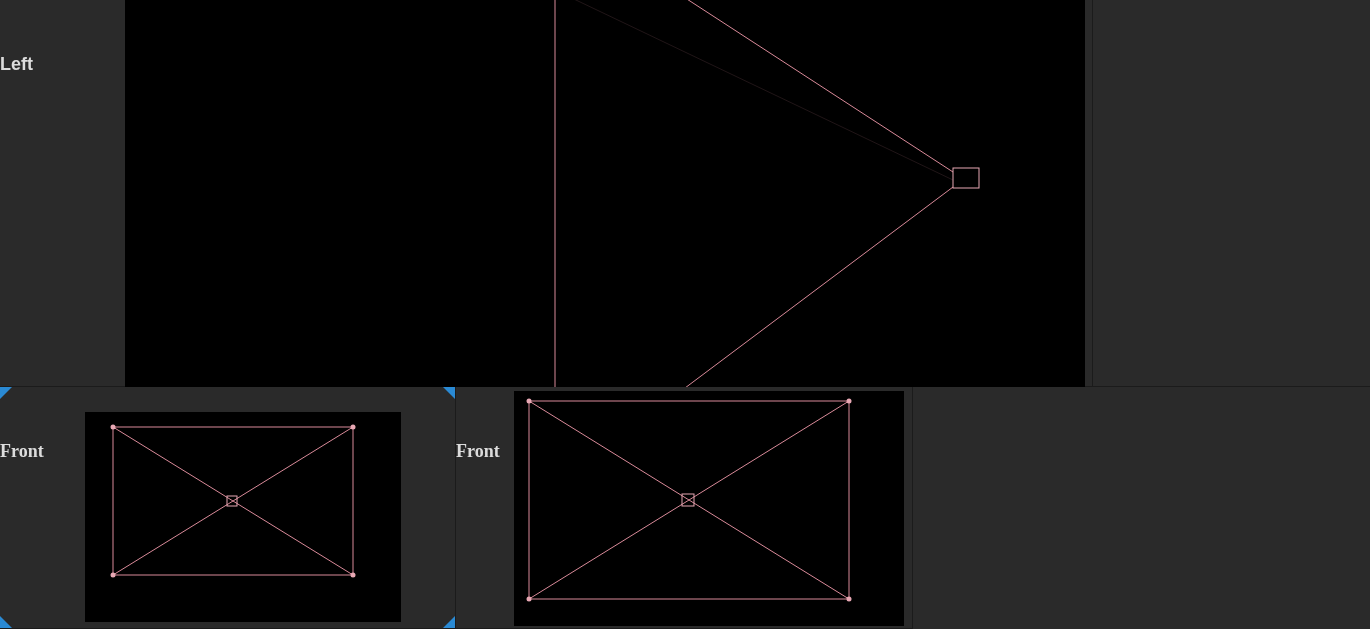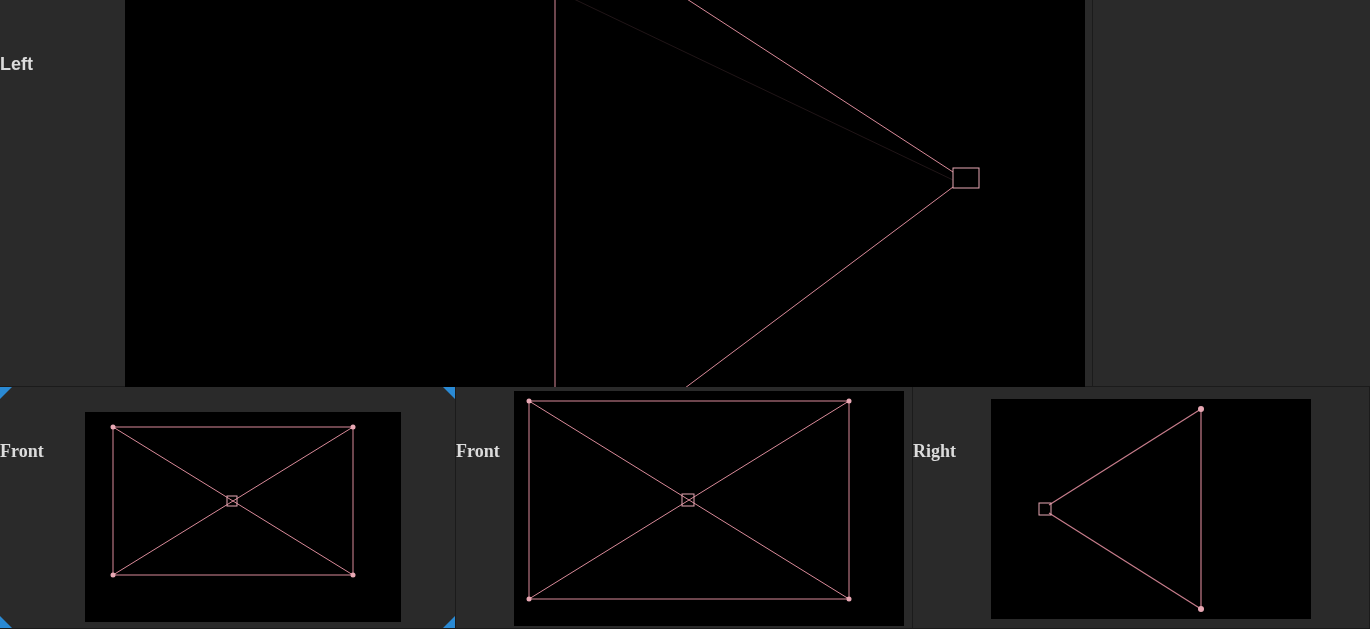--- a/index.html
+++ b/index.html
@@ -131,28 +131,15 @@
           <line class="wire" x1="335" y1="10" x2="15" y2="208"></line>
           <rect class="nodebox" x="168" y="103" width="12" height="12"></rect>
           <circle class="vertex" cx="15" cy="10" r="2.5"></circle>
           <circle class="vertex" cx="335" cy="10" r="2.5"></circle>
           <circle class="vertex" cx="15" cy="208" r="2.5"></circle>
           <circle class="vertex" cx="335" cy="208" r="2.5"></circle>
         </svg>
       </div>
     </div>
 
-    <div id="vp-right" class="panel">
-      <span class="label">Right</span>
-      <div class="canvas">
-        <svg width="320" height="220">
-          <line class="wire2" x1="210" y1="10" x2="210" y2="210"></line>
-          <line class="wire2" x1="210" y1="10" x2="58" y2="106"></line>
-          <line class="wire2" x1="210" y1="210" x2="58" y2="114"></line>
-          <rect class="nodebox" x="48" y="104" width="12" height="12"></rect>
-          <circle class="vertex" cx="210" cy="10" r="3"></circle>
-          <circle class="vertex" cx="210" cy="210" r="3"></circle>
-        </svg>
-      </div>
-    </div>
 
   </div>
 </div>
 
 </body></html>

